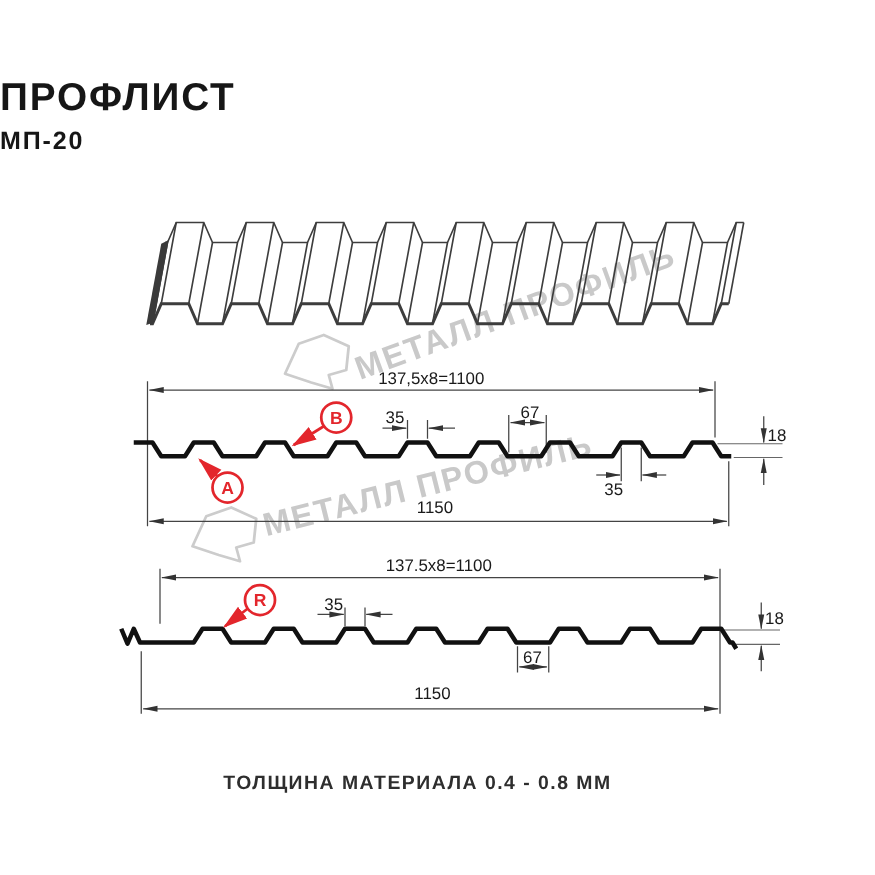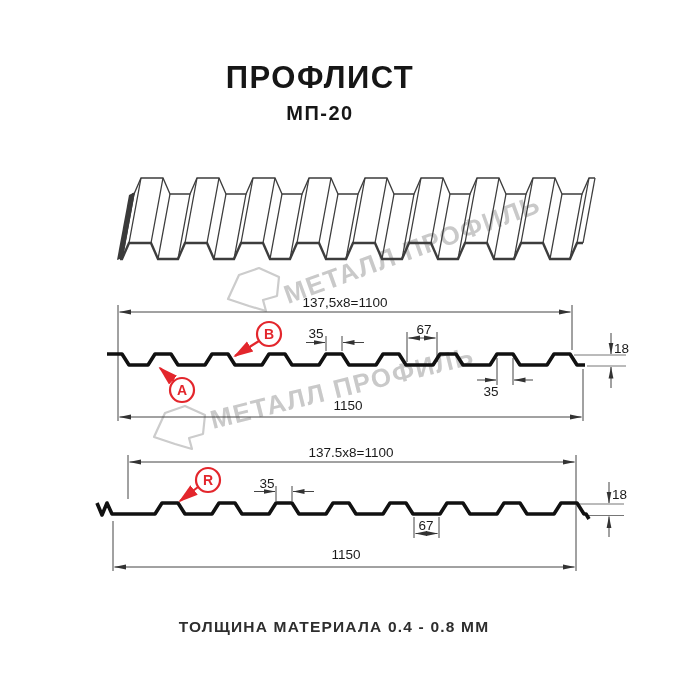--- a/index.html
+++ b/index.html
@@ -1,18 +1,18 @@
 <!DOCTYPE html>
 <html><head>
 <meta charset="utf-8">
 <style>
   html,body{margin:0;padding:0}
   body{width:700px;height:700px;background:#ffffff;position:relative;overflow:hidden;
        font-family:"Liberation Sans",sans-serif}
-  .header{position:absolute;top:60px;left:12px;width:616px;text-align:center;color:#161616}
+  .header{position:absolute;top:60px;left:0;width:616px;color:#161616}
   .title{margin:0;font-size:31px;font-weight:800;letter-spacing:1.5px}
   .subtitle{margin-top:6px;font-size:20px;font-weight:700;letter-spacing:1.5px}
   .footer{position:absolute;top:618px;left:0;width:668px;text-align:center;
           font-size:15.5px;font-weight:700;letter-spacing:1.2px;color:#2e2e2e}
   svg.drawing{position:absolute;left:0;top:0}
   .dim{font-family:"Liberation Sans",sans-serif;font-size:13.5px;fill:#1a1a1a}
   .lbl{font-family:"Liberation Sans",sans-serif;font-size:14px;font-weight:700;fill:#e3262c}
   .wm{font-family:"Liberation Sans",sans-serif;font-size:26px;font-weight:700;
       letter-spacing:1.5px;fill:#c9c9c9}
   .dimstroke{stroke:#444;stroke-width:1;fill:none}

